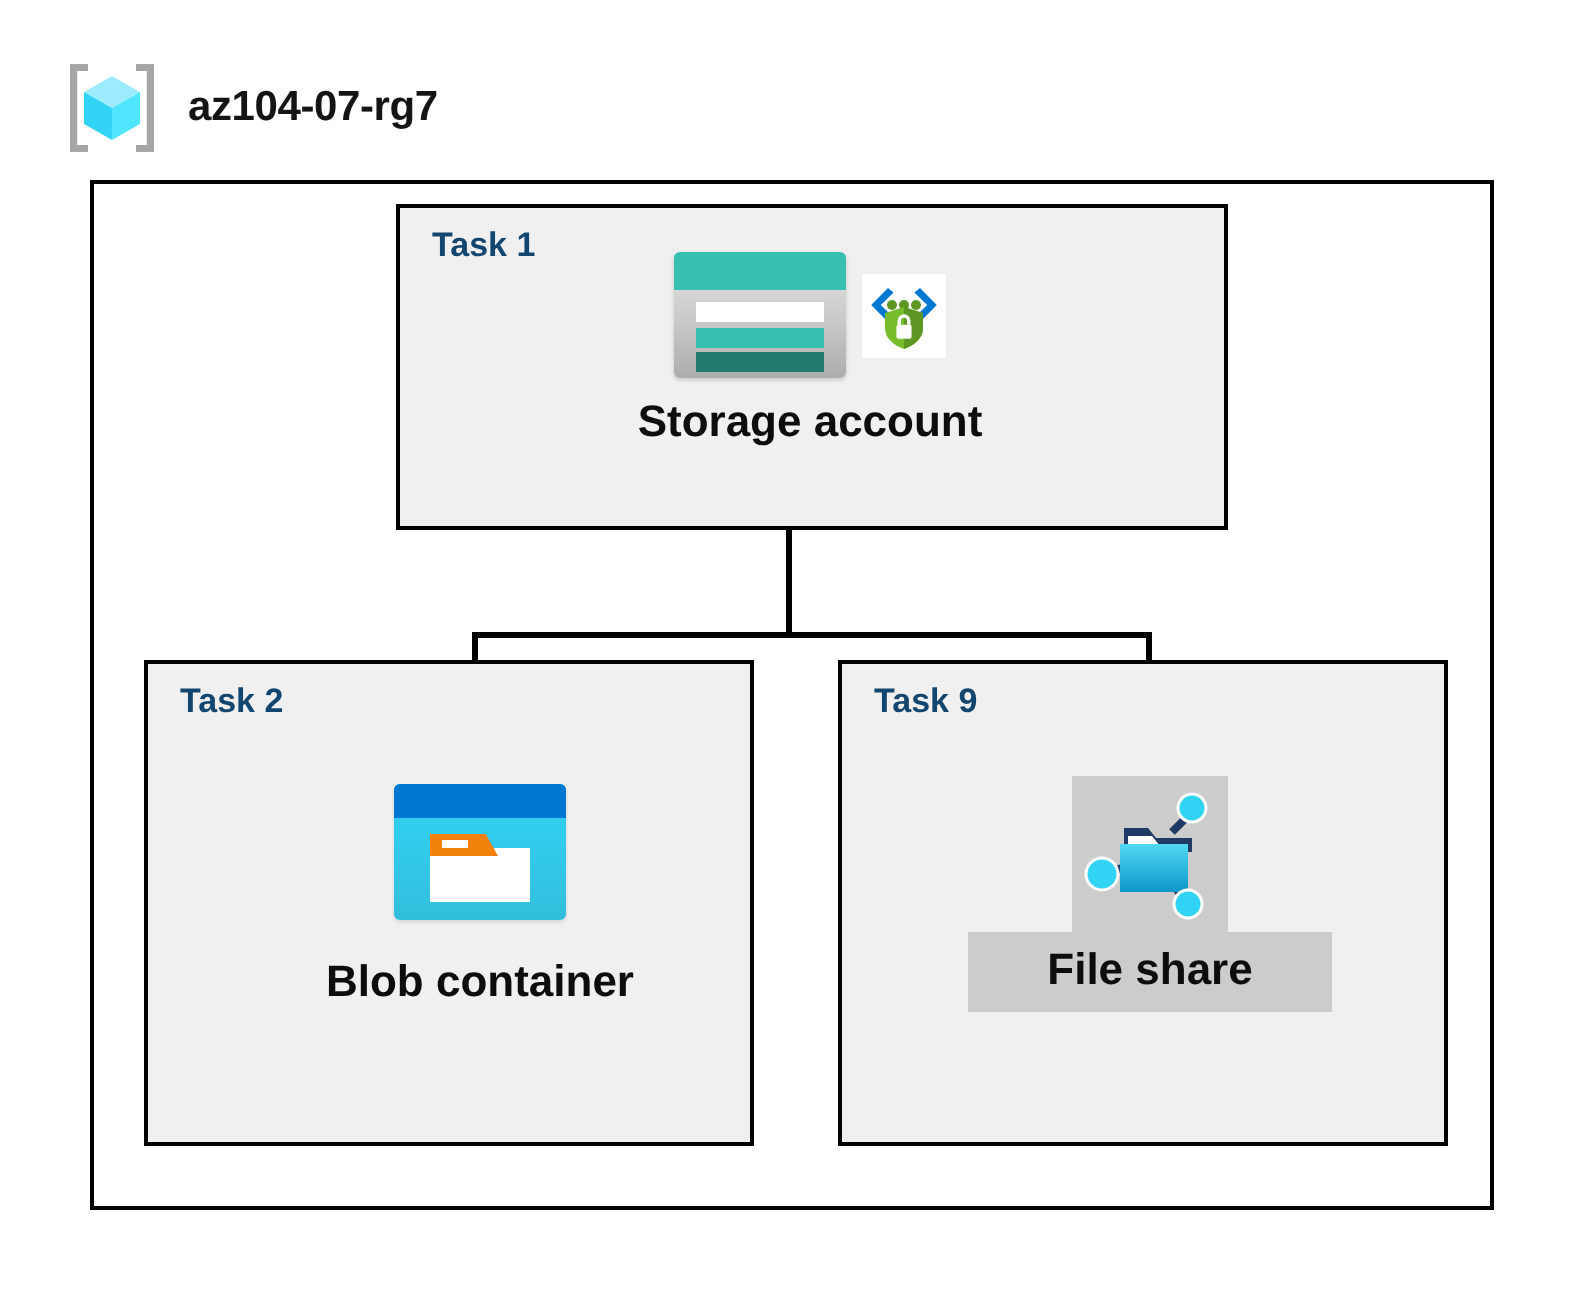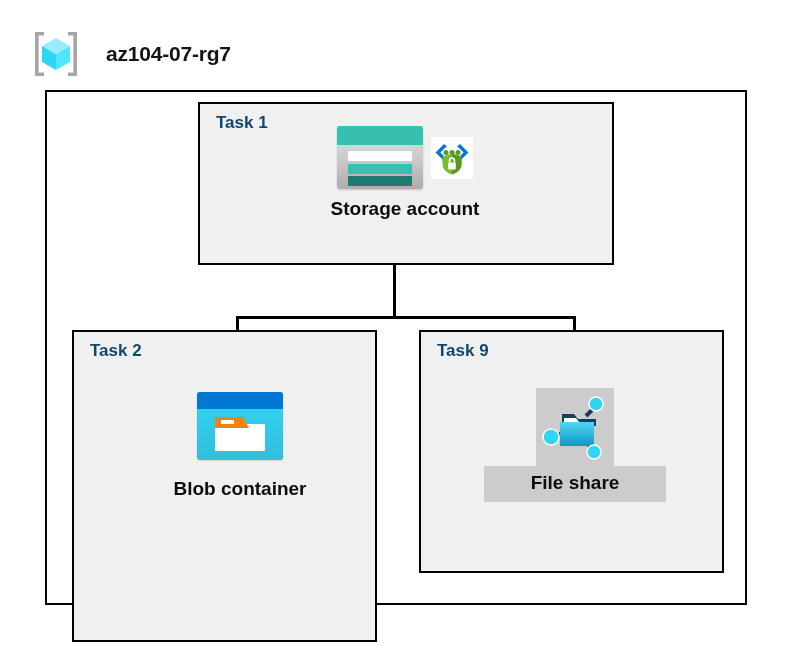--- a/index.html
+++ b/index.html
@@ -15,21 +15,21 @@
     overflow: hidden;
   }
 
   
   #rg-header {
     position: absolute;
     left: 30px;
     top: 28px;
     display: flex;
     align-items: center;
-    gap: 24px;
+    gap: 12px;
   }
   #rg-icon {
     width: 52px;
     height: 52px;
     position: relative;
     flex: 0 0 auto;
   }
   #rg-title {
     font-size: 21px;
     font-weight: bold;
@@ -51,42 +51,42 @@
   }
 
   
   .task-box {
     position: absolute;
     background: #F0F0F0;
     border: 2px solid #000000;
     box-sizing: border-box;
   }
   #task1-box { left: 198px; top: 102px; width: 416px; height: 163px; }
-  #task2-box { left: 72px;  top: 330px; width: 305px; height: 312px; }
+  #task2-box { left: 72px;  top: 330px; width: 305px; height: 243px; }
   #task3-box { left: 419px; top: 330px; width: 305px; height: 243px; }
 
   .task-label {
     position: absolute;
     left: 16px;
     top: 9px;
     font-size: 17px;
     font-weight: bold;
     color: #13466E;
     white-space: nowrap;
   }
 
   
   .node {
     position: absolute;
     display: flex;
     flex-direction: column;
     align-items: center;
   }
   .node-caption {
-    font-size: 19px;
+    font-size: 22px;
     font-weight: bold;
     color: #0d0d0d;
     white-space: nowrap;
     text-align: center;
   }
   #storage-node { left: 260px; top: 126px; width: 290px; }
   #storage-row  { display: flex; align-items: center; gap: 8px; }
   #storage-node .node-caption { margin-top: 9px; }
 
   #blob-node { left: 140px; top: 392px; width: 200px; }

